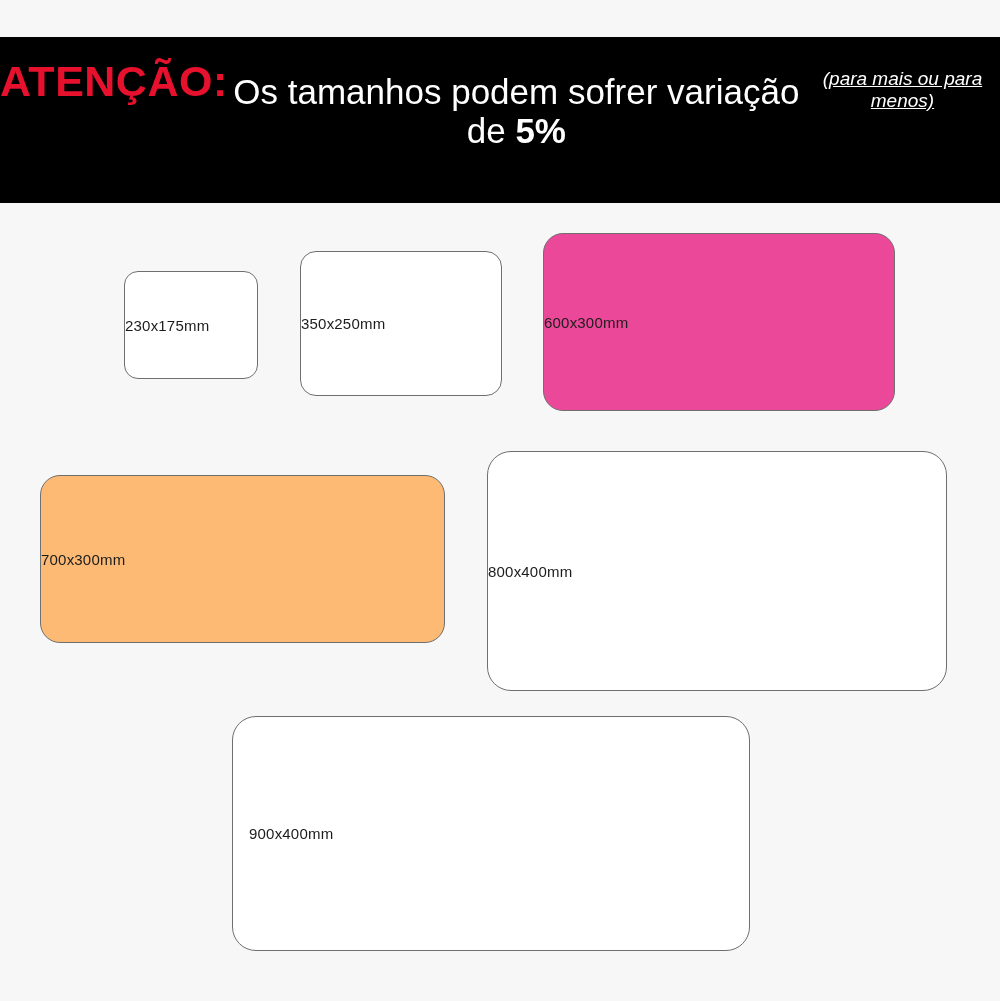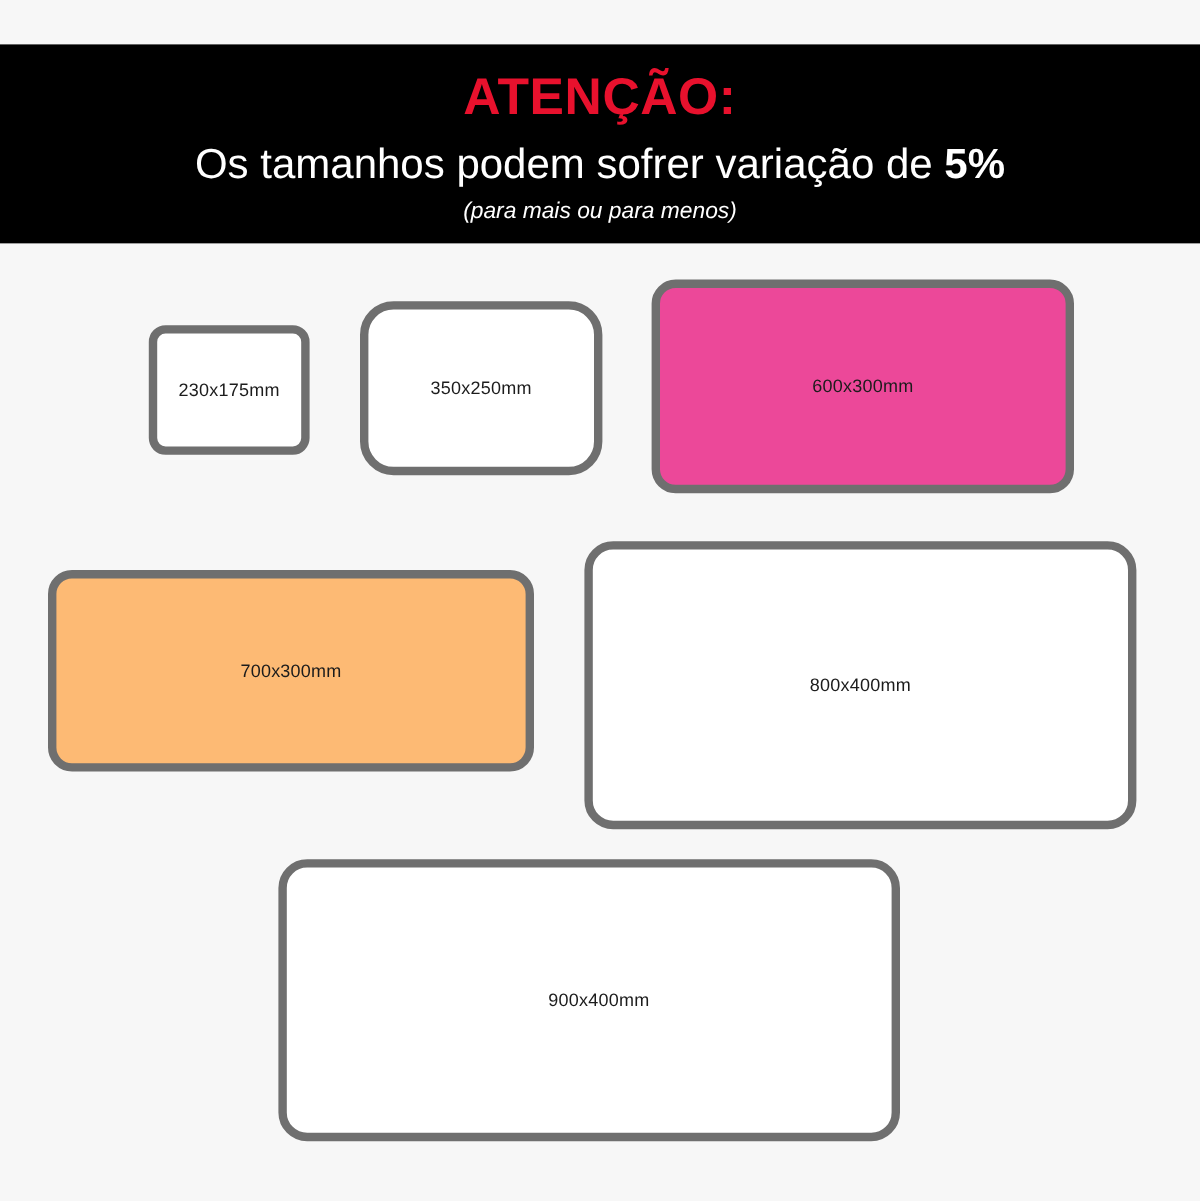--- a/index.html
+++ b/index.html
@@ -32,22 +32,22 @@
 
   
   .banner {
     position: absolute;
     top: 37px;
     left: 0;
     width: 1000px;
     height: 166px;
     background: #000000;
     display: flex;
-    flex-direction: column;
-    align-items: center;
+    flex-direction: row;
+    align-items: flex-start;
     justify-content: flex-start;
     box-sizing: border-box;
     padding-top: 22px;
   }
   .banner-title {
     color: #e8112d;
     font-size: 43px;
     font-weight: bold;
     letter-spacing: 0.5px;
     line-height: 1.05;
@@ -64,40 +64,41 @@
   }
   .banner-sub b {
     font-weight: bold;
   }
   .banner-note {
     color: #ffffff;
     font-size: 19px;
     font-style: italic;
     margin-top: 9px;
     text-align: center;
+    text-decoration: underline;
   }
 
   
   .diagram {
     position: absolute;
     top: 203px;
     left: 0;
     width: 1000px;
     height: 798px;
     background: #f7f7f7;
   }
 
   .size-box {
     position: absolute;
     background: #ffffff;
-    border: 7px solid #ec4899;
+    border: 1px solid #ec4899;
     box-sizing: border-box;
     display: flex;
     align-items: center;
-    justify-content: center;
+    justify-content: flex-start;
   }
   .size-label {
     font-size: 15px;
     color: #1c1c1c;
     font-family: "Liberation Sans", sans-serif;
     letter-spacing: 0.2px;
     white-space: nowrap;
   }
 </style>
 </head>
@@ -114,21 +115,21 @@
     </div>
     <div class="banner-note">(para mais ou para menos)</div>
   </div>
 
   <div class="diagram">
 
     <div class="size-box" id="box0" style="left: 124px; top: 68px; width: 134px; height: 108px; border-radius: 14px; border-color: rgb(111, 111, 111); background: rgb(255, 255, 255);">
       <span class="size-label">230x175mm</span>
     </div>
 
-    <div class="size-box" id="box1" style="left: 300px; top: 48px; width: 202px; height: 145px; border-radius: 28px; border-color: rgb(111, 111, 111); background: rgb(255, 255, 255);">
+    <div class="size-box" id="box1" style="left: 300px; top: 48px; width: 202px; height: 145px; border-radius: 16px; border-color: rgb(111, 111, 111); background: rgb(255, 255, 255);">
       <span class="size-label">350x250mm</span>
     </div>
 
     <div class="size-box" id="box2" style="left: 543px; top: 30px; width: 352px; height: 178px; border-radius: 20px; border-color: rgb(111, 111, 111); background: #ec4899;">
       <span class="size-label">600x300mm</span>
     </div>
 
     <div class="size-box" id="box3" style="left: 40px; top: 272px; width: 405px; height: 168px; border-radius: 20px; border-color: rgb(111, 111, 111); background: #fdba74;">
       <span class="size-label">700x300mm</span>
     </div>

